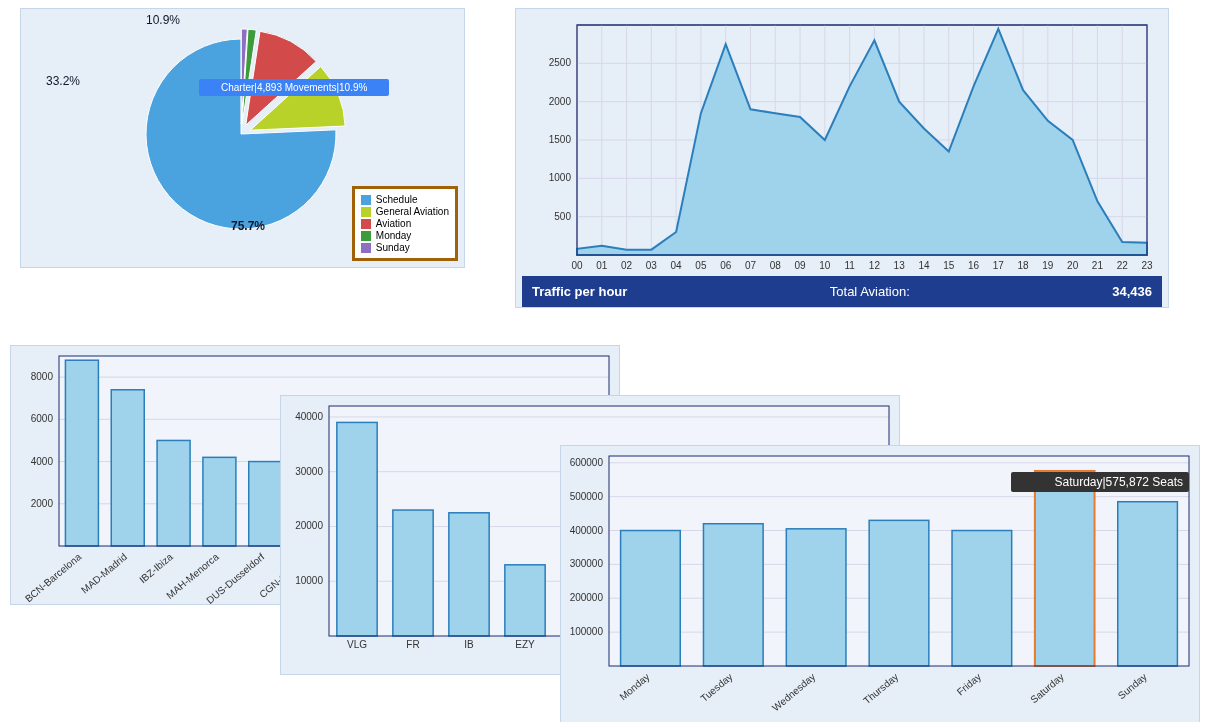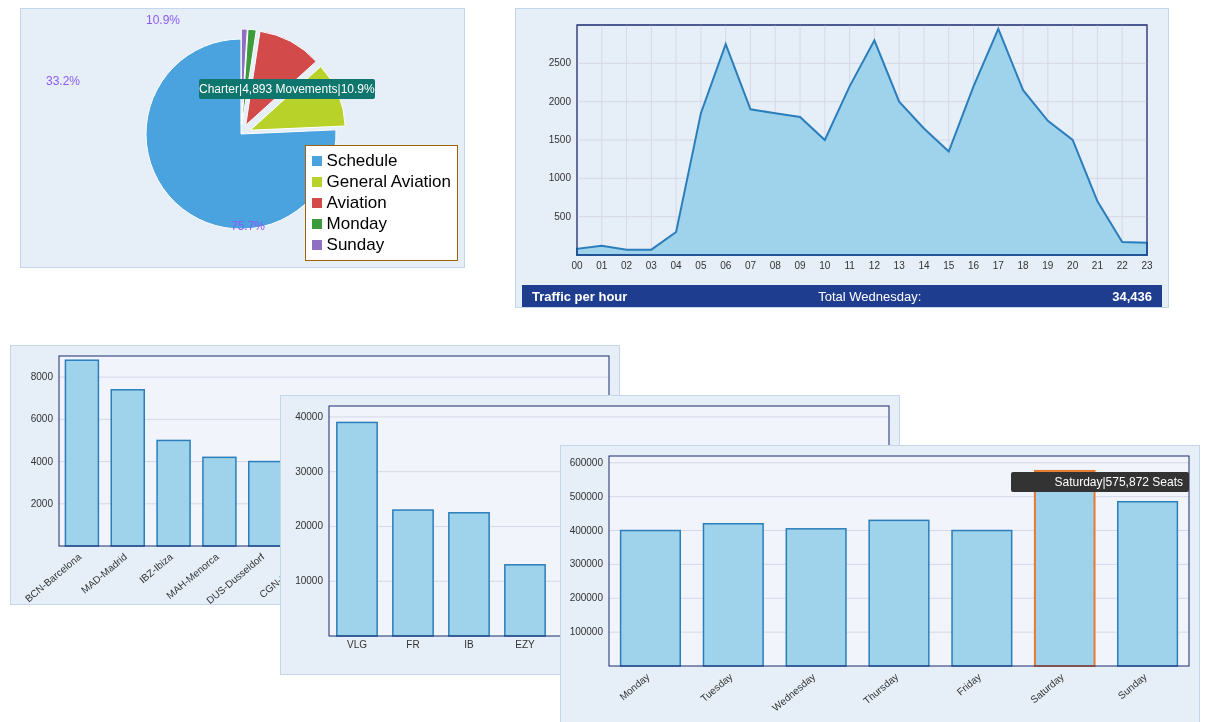--- a/index.html
+++ b/index.html
@@ -14,51 +14,51 @@
   }
   .panel {
     background: #e6eef7;
     border: 1px solid #c5d6ea;
     position: absolute;
   }
   
   #panel-pie { left: 20px; top: 8px; width: 445px; height: 260px; }
   #pie-wrap { position: absolute; left: 90px; top: 10px; width: 260px; height: 220px; }
   #pie-svg { width: 260px; height: 220px; overflow: visible; }
-  .pie-label { position: absolute; font-size: 12px; color: #8b5cf6; }
+  .pie-label { position: absolute; font-size: 12px; color: #0f172a; }
   .pie-tooltip {
     position: absolute;
-    background: #0f766e;
+    background: #3b82f6;
     color: #fff;
-    font-size: 12px;
-    padding: 3px 0;
+    font-size: 10px;
+    padding: 3px 22px;
     border-radius: 2px;
     white-space: nowrap;
   }
   .legend {
     position: absolute;
     right: 6px; bottom: 6px;
     background: #fff;
-    border: 1px solid #a16207;
+    border: 3px solid #a16207;
     padding: 4px 6px;
-    font-size: 17px;
+    font-size: 10px;
   }
   .legend-item { display: flex; align-items: center; margin: 1px 0; }
   .legend-swatch { width: 10px; height: 10px; margin-right: 5px; }
 
   
   #panel-area { left: 515px; top: 8px; width: 654px; height: 300px; }
   #area-svg { display:block; width: 630px; height: 280px; margin: 6px auto 0; }
   .axis-tick { font-size: 10px; fill: #333; }
   .gridline { stroke: #d7d7e8; stroke-width: 1; }
   .area-path { fill: #9fd2eb; stroke: #2a7ebc; stroke-width: 2; }
   .status-bar {
     position: absolute;
     left: 6px; right: 6px; bottom: 0;
-    height: 22px;
+    height: 31px;
     background: #1f3d8f;
     color: #fff;
     font-size: 13px;
     display: flex;
     align-items: center;
     padding: 0 10px;
     font-weight: 700;
   }
   .status-bar .mid { margin-left: auto; font-weight: 400; }
   .status-bar .val { margin-left: auto; font-weight: 700; }
@@ -86,21 +86,21 @@
 
 <div id="panel-pie" class="panel">
   <div id="pie-wrap">
     <svg id="pie-svg" viewBox="0 0 260 220">
         <path d="M 130 115 L 130 20 A 95 95 0 1 0 224.90812879442183 110.82302875980287 Z" fill="#4aa3df" stroke="#fff" stroke-width="1"></path>
         <path d="M 139.2507720683446 111.20220904478198 L 234.15890086276642 107.02523780458485 A 95 95 0 0 0 209.7162404785248 47.48707927379356 Z" fill="#b8d22a" stroke="#fff" stroke-width="1"></path>
         <path d="M 134.73473404412312 106.19191885076997 L 205.20020245430334 42.47678907978155 A 95 95 0 0 0 149.0061650105951 12.270003100668134 Z" fill="#d34a4a" stroke="#fff" stroke-width="1"></path>
         <path d="M 131.0661115427526 105.05699209603002 L 145.3375425092246 11.135076345928184 A 95 95 0 0 0 137.03121089803727 10.24445289534421 Z" fill="#3c9c3c" stroke="#fff" stroke-width="1"></path>
         <path d="M 130.31410759078128 105.00493439634269 L 136.27920694606595 10.192395195656886 A 95 95 0 0 0 130.31410759078122 10.00493439634269 Z" fill="#8e6fc1" stroke="#fff" stroke-width="1"></path>
       </svg>
-    <div class="pie-label" style="left:120px; top:200px;">75.7%</div>
+    <div class="pie-label" style="left:120px; top:200px;font-weight:bold;">75.7%</div>
     <div class="pie-label" style="left:-65px; top:55px;">33.2%</div>
     <div class="pie-label" style="left:35px; top:-6px;">10.9%</div>
     <div class="pie-tooltip" style="left:88px; top:60px;">Charter|4,893 Movements|10.9%</div>
   </div>
   <div class="legend" id="pie-legend">
       <div class="legend-item">
         <div class="legend-swatch" style="background: rgb(74, 163, 223);"></div>
         <span>Schedule</span>
       </div>
       <div class="legend-item">
@@ -181,21 +181,21 @@
       <text x="570.4347826086956" y="254" class="axis-tick" text-anchor="middle">21</text>
       <line x1="595.2173913043479" x2="595.2173913043479" y1="10" y2="240" class="gridline"></line>
       <text x="595.2173913043479" y="254" class="axis-tick" text-anchor="middle">22</text>
       <line x1="620" x2="620" y1="10" y2="240" class="gridline"></line>
       <text x="620" y="254" class="axis-tick" text-anchor="middle">23</text>
       <path d="M 50 240 L 50 233.86666666666667 L 74.78260869565217 230.8 L 99.56521739130434 234.63333333333333 L 124.34782608695652 234.63333333333333 L 149.1304347826087 217 L 173.91304347826087 98.16666666666666 L 198.69565217391303 29.166666666666686 L 223.47826086956522 94.33333333333334 L 248.26086956521738 98.16666666666666 L 273.04347826086956 102 L 297.82608695652175 125 L 322.60869565217394 71.33333333333334 L 347.39130434782606 25.333333333333343 L 372.17391304347825 86.66666666666669 L 396.95652173913044 113.49999999999999 L 421.7391304347826 136.5 L 446.52173913043475 71.33333333333334 L 471.30434782608694 13.833333333333343 L 496.0869565217391 75.16666666666666 L 520.8695652173913 105.83333333333331 L 545.6521739130435 125 L 570.4347826086956 186.33333333333334 L 595.2173913043479 226.96666666666667 L 620 227.73333333333332 L 620 240 Z" class="area-path"></path>
       <rect x="50" y="10" width="570" height="230" class="plot-border"></rect>
     </svg>
   <div class="status-bar">
     <span>Traffic per hour</span>
-    <span class="mid">Total Wednesday:</span>
+    <span class="mid">Total Aviation:</span>
     <span class="val">34,436</span>
   </div>
 </div>
 
 <div id="panel-bar-routes" class="panel">
   <svg id="svg-bar-routes" class="bar-svg" width="610" height="260">
       <rect x="48" y="10" width="550" height="190" fill="#f1f5fb"></rect>
       <line x1="48" x2="598" y1="157.77777777777777" y2="157.77777777777777" class="gridline"></line>
       <text x="42" y="160.77777777777777" class="axis-tick" text-anchor="end">2000</text>
       <line x1="48" x2="598" y1="115.55555555555556" y2="115.55555555555556" class="gridline"></line>

